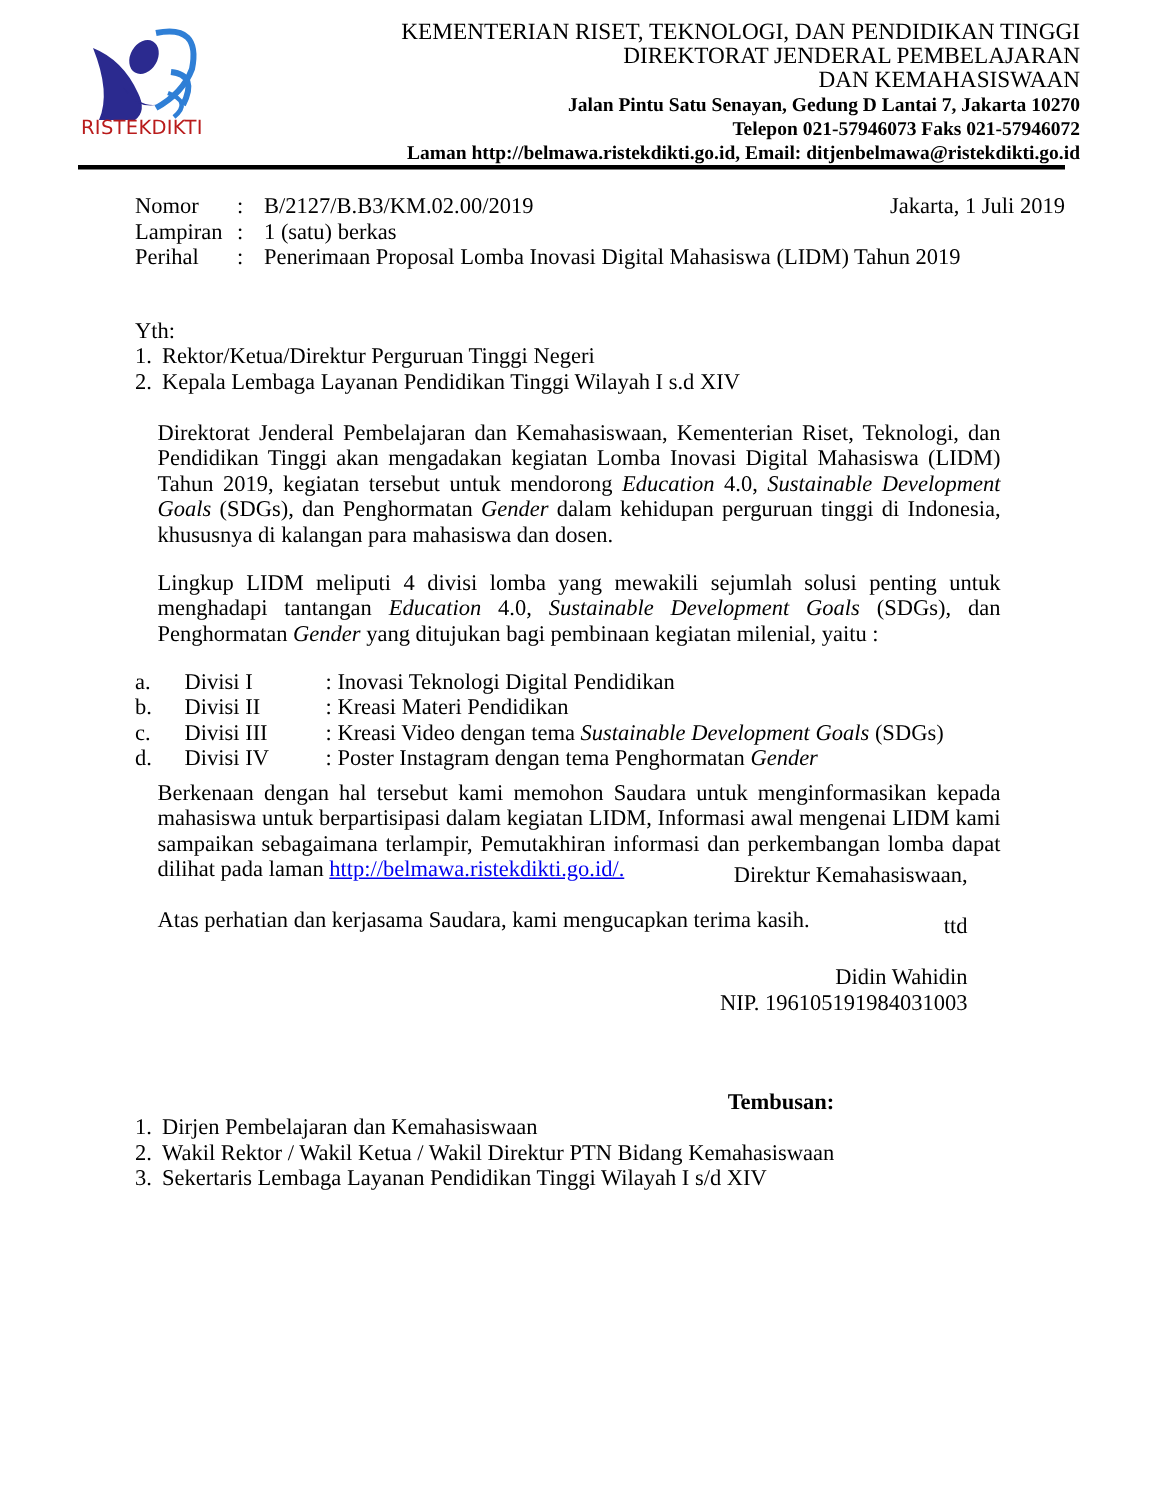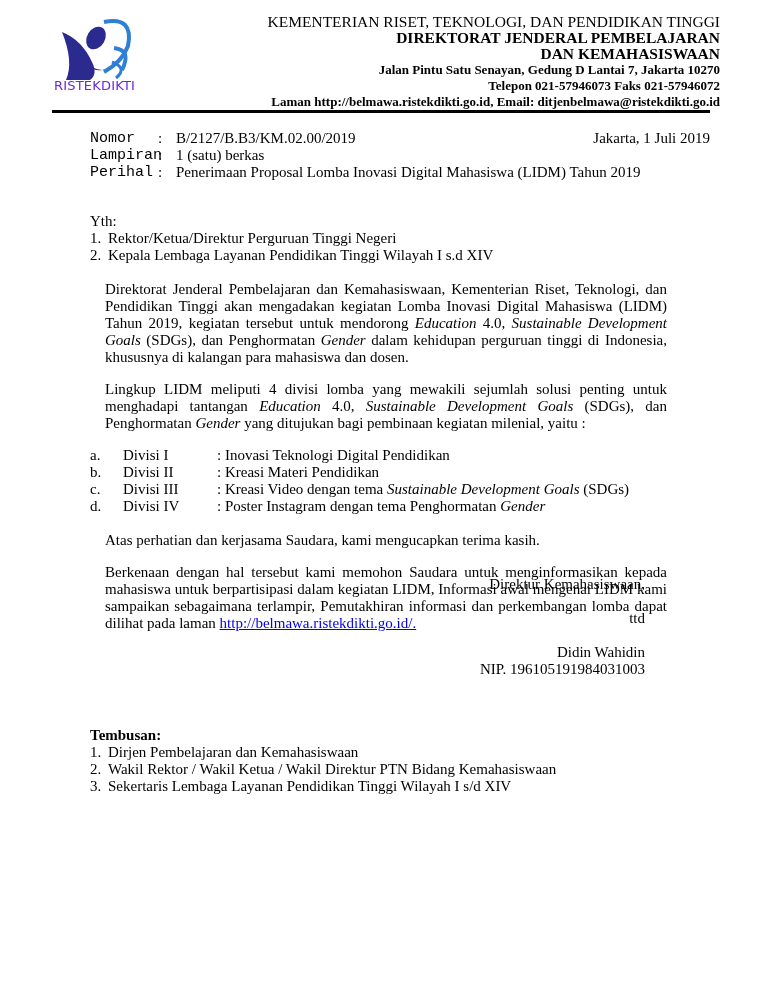--- a/index.html
+++ b/index.html
@@ -4,54 +4,54 @@
   <style>
     html, body { margin: 0; padding: 0; background: #ffffff; }
     body {
       width: 768px; height: 994px; position: relative; overflow: hidden;
       font-family: "Liberation Serif", serif; color: #000; font-size: 15px;
     }
     .abs { position: absolute; }
     .logo { left: 52px; top: 12px; width: 92px; height: 90px; }
     .letterhead { left: 200px; top: 14px; width: 520px; text-align: right; line-height: 16px; }
     .letterhead .l1 { font-size: 15.5px; }
-    .letterhead .l2, .letterhead .l3 { font-size: 15.5px; font-weight: bold; }
+    .letterhead .l2, .letterhead .l3 { font-size: 15.5px; font-weight: normal; }
     .letterhead .addr { font-size: 13px; line-height: 16px; font-weight: bold; }
     .rule { left: 52px; top: 110px; width: 658px; height: 3px; background: #000; }
     .meta { left: 90px; top: 130px; width: 620px; line-height: 17px; }
     .meta-row { display: flex; }
-    .meta-row .k { width: 68px; font-family: Liberation Mono, monospace; }
+    .meta-row .k { width: 68px; }
     .meta-row .c { width: 18px; }
     .meta-row .v { flex: 1; }
     .meta-row .d { text-align: center; }
     .body { left: 90px; top: 213px; width: 592px; line-height: 17px; }
     p { margin: 15px; text-align: justify; }
     .num-item { display: flex; }
     .num-item .n { width: 18px; }
     .div-item { display: flex; padding-left: 0; }
     .div-item .n { width: 18px; }
     .div-item .name { width: 94px; margin-left: 15px; }
     .link { color: #0000ee; text-decoration: underline; }
     .sig { left: 480px; top: 576px; line-height: 17px; text-align: right; }
     .cc { left: 90px; top: 727px; line-height: 17px; }
-    .cc-title { font-weight: bold; }
+    .cc-title { font-weight: bold; text-align: right; }
   </style>
 </head>
 <body>
 
 <div class="abs logo">
   <svg width="92" height="90" viewBox="0 0 92 90">
     <path d="M10 20 Q30 28 40 50 Q46 62 38 68 L14 68 Q22 50 10 20 Z" fill="#2b2a8f"></path>
     <ellipse cx="44" cy="26" rx="9" ry="12" transform="rotate(30 44 26)" fill="#2b2a8f"></ellipse>
     <path d="M30 46 Q50 70 70 46 Q62 60 44 58 Q36 56 30 46 Z" fill="#2b2a8f"></path>
     <path d="M52 10 Q82 4 76 34 Q70 50 52 60" stroke="#2f7fd6" stroke-width="4" fill="none"></path>
     <path d="M62 36 Q80 38 70 58" stroke="#2f7fd6" stroke-width="4" fill="none"></path>
     <path d="M60 50 Q76 56 64 66" stroke="#2f7fd6" stroke-width="3" fill="none"></path>
   </svg>
-  <div style="position:absolute;left:2px;top:66px;font-family:'DejaVu Sans',sans-serif;font-size:13px;color:#6d28d9;letter-spacing:0.2px;">RISTEKDIKTI</div>
+  <div style="position:absolute;left:2px;top:66px;font-family:'DejaVu Sans',sans-serif;font-size:13px;color:#b91c1c;letter-spacing:0.2px;">RISTEKDIKTI</div>
 </div>
 
 <div class="abs letterhead">
   <div class="l1">KEMENTERIAN RISET, TEKNOLOGI, DAN PENDIDIKAN TINGGI</div>
   <div class="l2">DIREKTORAT JENDERAL PEMBELAJARAN</div>
   <div class="l3">DAN KEMAHASISWAAN</div>
   <div class="addr">Jalan Pintu Satu Senayan, Gedung D Lantai 7, Jakarta 10270</div>
   <div class="addr">Telepon 021-57946073 Faks 021-57946072</div>
   <div class="addr">Laman http://belmawa.ristekdikti.go.id, Email: ditjenbelmawa@ristekdikti.go.id</div>
 </div>
@@ -107,23 +107,23 @@
         <span class="name">Divisi III</span>
         <span><span>: Kreasi Video dengan tema </span><i>Sustainable Development Goals</i><span> (SDGs)</span></span>
     </div>
     <div class="div-item">
       <span class="n">d.</span>
         <span class="name">Divisi IV</span>
         <span><span>: Poster Instagram dengan tema Penghormatan </span><i>Gender</i><span></span></span>
     </div>
   </div>
 
+  <p style="margin-top:6px;"><span>Berkenaan dengan hal tersebut kami memohon Saudara untuk menginformasikan kepada mahasiswa untuk berpartisipasi dalam kegiatan LIDM, Informasi awal mengenai LIDM kami sampaikan sebagaimana terlampir, Pemutakhiran informasi dan perkembangan lomba dapat dilihat pada laman </span><a class="link">http://belmawa.ristekdikti.go.id/.</a></p>
+
   <p style="margin-top:17px;">Atas perhatian dan kerjasama Saudara, kami mengucapkan terima kasih.</p>
-
-  <p style="margin-top:6px;"><span>Berkenaan dengan hal tersebut kami memohon Saudara untuk menginformasikan kepada mahasiswa untuk berpartisipasi dalam kegiatan LIDM, Informasi awal mengenai LIDM kami sampaikan sebagaimana terlampir, Pemutakhiran informasi dan perkembangan lomba dapat dilihat pada laman </span><a class="link">http://belmawa.ristekdikti.go.id/.</a></p>
 </div>
 
 <div class="abs sig">
   <div>Direktur Kemahasiswaan,</div>
   <div style="margin-top:17px;">ttd</div>
   <div style="margin-top:17px;">Didin Wahidin</div>
   <div>NIP. 196105191984031003</div>
 </div>
 
 <div class="abs cc">

